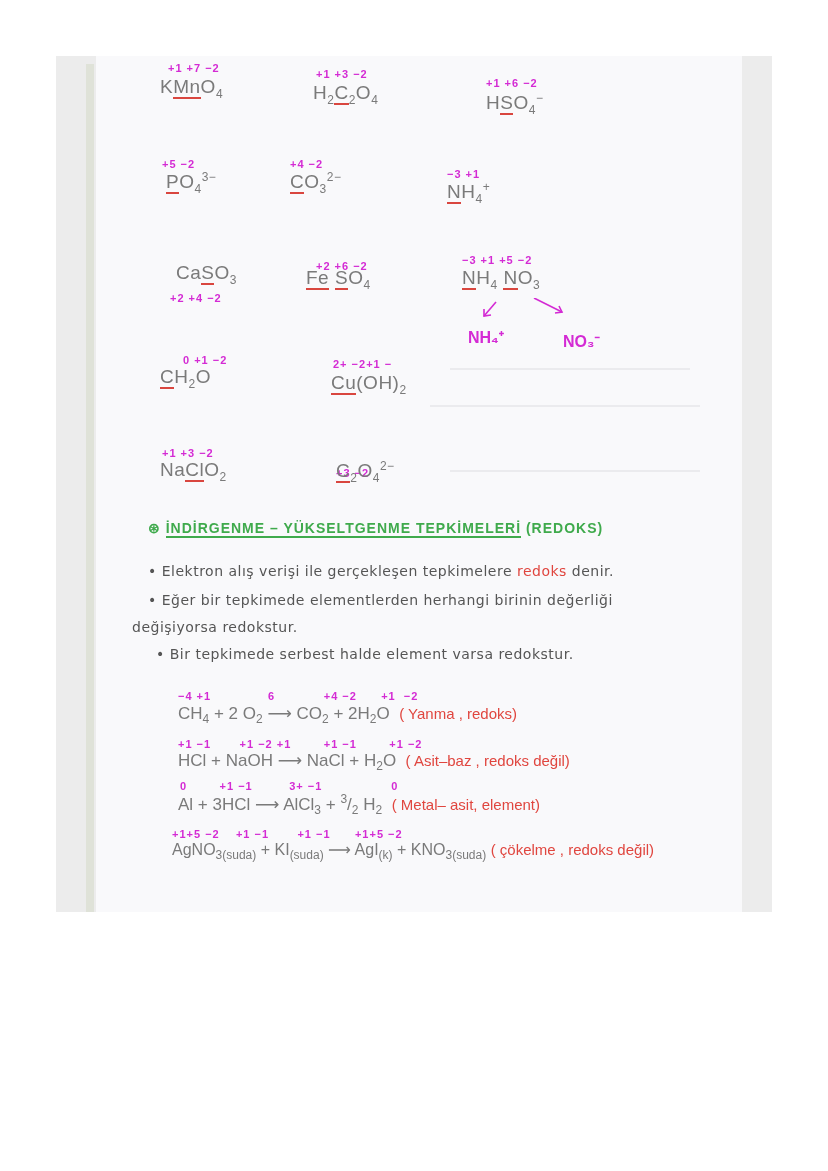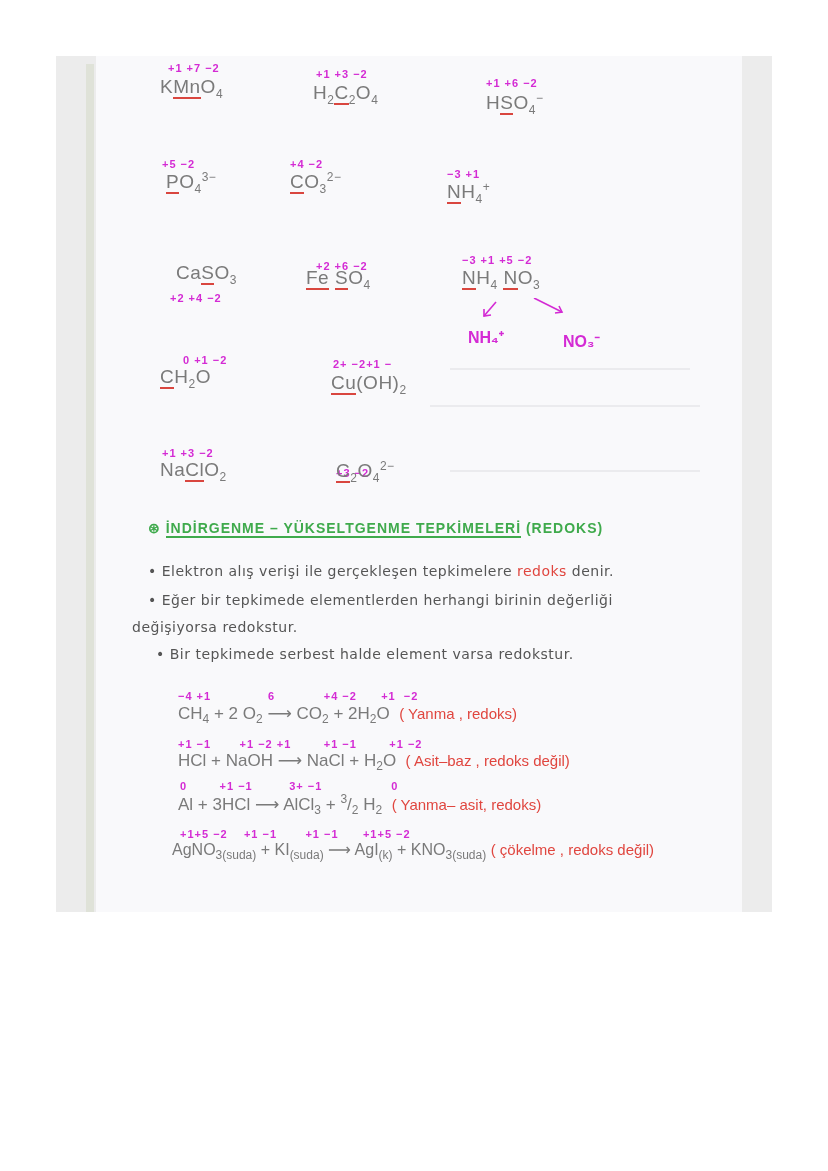--- a/index.html
+++ b/index.html
@@ -152,22 +152,22 @@
   <div class="ox" style="left:178px;top:738px;white-space:pre;">+1 −1       +1 −2 +1        +1 −1        +1 −2</div>
   <div class="rxn" style="left:178px;top:750px;">
     <span>HCl + NaOH ⟶ NaCl + H<sub>2</sub>O</span>
     &nbsp;<span class="note">( Asit–baz , redoks değil)</span>
   </div>
 </div>
 <div>
   <div class="ox" style="left:180px;top:780px;white-space:pre;">0        +1 −1         3+ −1                 0</div>
   <div class="rxn" style="left:178px;top:792px;">
     <span>Al + 3HCl ⟶ AlCl<sub>3</sub> + <sup>3</sup>/<sub>2</sub> H<sub>2</sub></span>
-    &nbsp;<span class="note">( Yanma– asit, redoks)</span>
+    &nbsp;<span class="note">( Metal– asit, element)</span>
   </div>
 </div>
 <div>
-  <div class="ox" style="left:180px;top:828px;white-space:pre;">+1+5 −2    +1 −1       +1 −1      +1+5 −2</div>
+  <div class="ox" style="left:172px;top:828px;white-space:pre;">+1+5 −2    +1 −1       +1 −1      +1+5 −2</div>
   <div class="rxn" style="left:172px;top:840px;font-size:16px;">
     <span>AgNO<sub>3(suda)</sub> + KI<sub>(suda)</sub> ⟶ AgI<sub>(k)</sub> + KNO<sub>3(suda)</sub></span>
     <span class="note">( çökelme , redoks değil)</span>
   </div>
 </div>
 
 </body></html>

